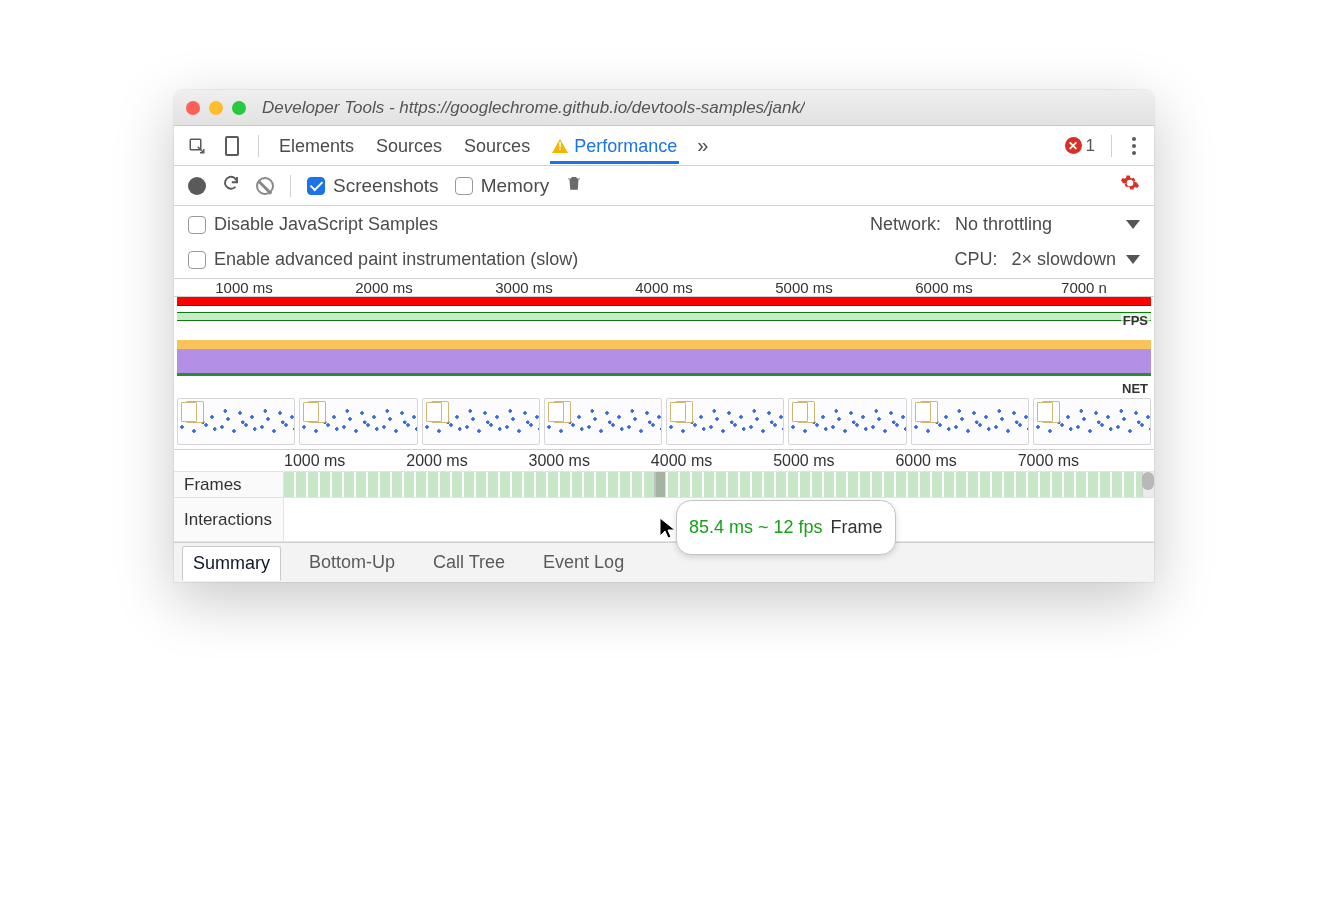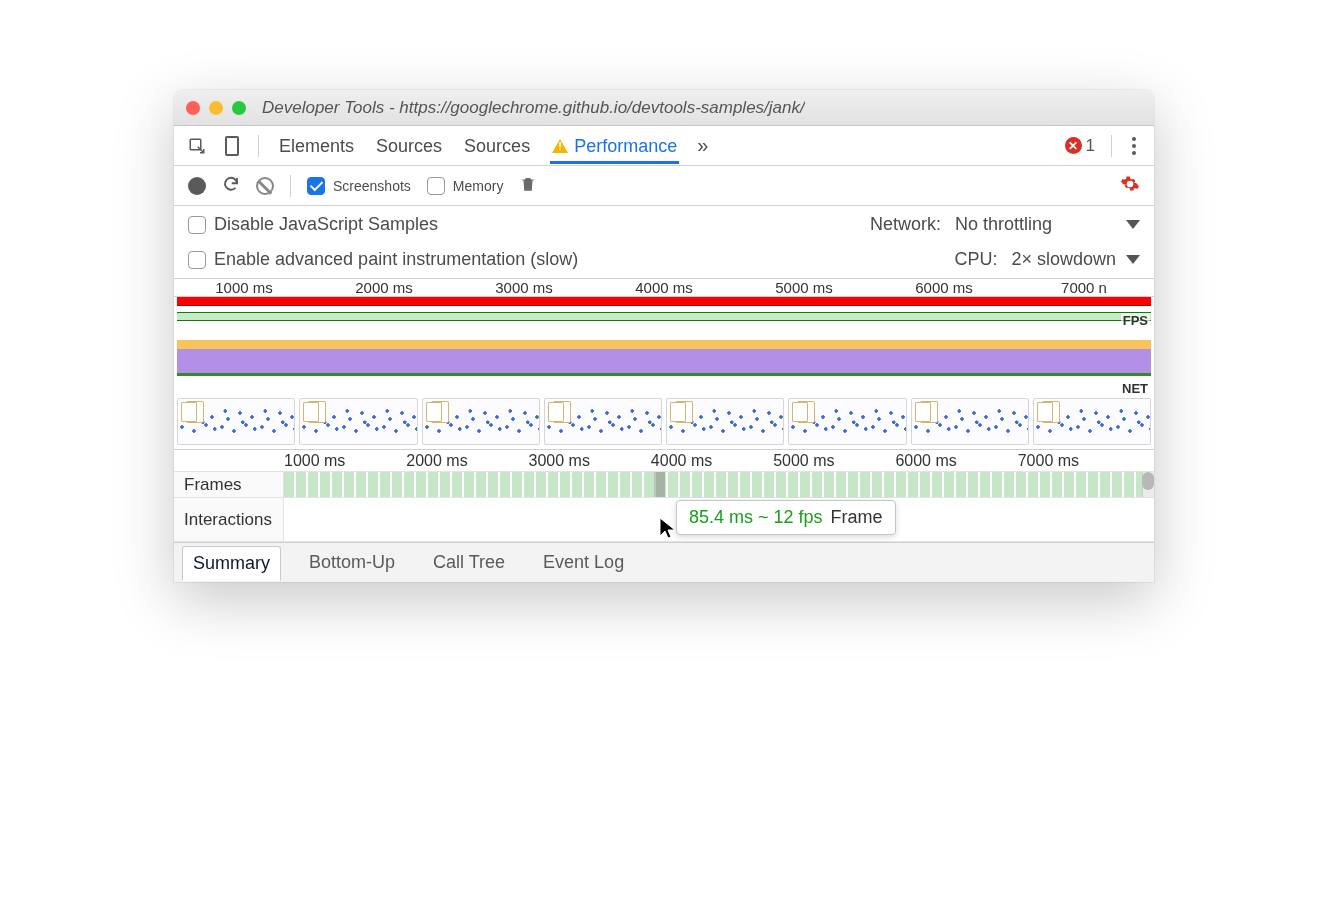--- a/index.html
+++ b/index.html
@@ -57,21 +57,21 @@
   .tabbar .right { margin-left:auto; display:flex; align-items:center; gap:16px; }
   .err-count { display:flex; align-items:center; gap:4px; font-size:17px; color:#555; }
   .err-dot { width:17px; height:17px; border-radius:50%; background:#d93025; color:#fff; font-size:12px; display:flex; align-items:center; justify-content:center; font-weight:bold; }
   .kebab { display:flex; flex-direction:column; gap:3px; padding:4px; }
   .kebab span{ width:4px; height:4px; background:#5a5a5a; border-radius:50%; }
   
   .toolbar {
     height: 40px;
     display:flex; align-items:center; padding:0 14px; gap:16px;
     border-bottom:1px solid #d0d0d0;
-    font-size:14px; color:#4c4c4c;
+    font-size:19px; color:#4c4c4c;
   }
   .rec-dot{ width:18px; height:18px; border-radius:50%; background:#5a5a5a; }
   .reload svg{ width:18px; height:18px; }
   .noentry{ width:18px; height:18px; border:2.5px solid #888; border-radius:50%; position:relative; }
   .noentry::after{ content:""; position:absolute; width:18px; height:2.5px; background:#888; top:7px; left:-2px; transform:rotate(45deg); }
   .vsep{ width:1px; height:22px; background:#d0d0d0; }
   .chk { display:flex; align-items:center; gap:8px; }
   .box { width:18px; height:18px; border-radius:4px; border:1.5px solid #999; background:#fff; display:flex; align-items:center; justify-content:center; }
   .box.checked{ background:#1a73e8; border-color:#1a73e8; }
   .box.checked::after{ content:""; width:5px; height:10px; border:solid #fff; border-width:0 2.5px 2.5px 0; transform:rotate(45deg) translate(-1px,-1px); }
@@ -121,21 +121,21 @@
   .ruler2 .tick{ flex:1; text-align:left; }
   .track{ height:26px; display:flex; align-items:stretch; border-bottom:1px solid #e3e3e3; font-size:17px; position:relative; }
   .track-label{ width:110px; padding-left:10px; display:flex; align-items:center; background:#fafafa; border-right:1px solid #e3e3e3; color:#333; }
   .frames-area{ flex:1; background:repeating-linear-gradient(90deg,#c7e6c7,#c7e6c7 10px,#fff 10px,#fff 12px); }
   .track.inter .body{ flex:1; position:relative; }
   .scrolltrack{ position:absolute; top:0; bottom:0; right:0; width:12px; background:#ececec; border-left:1px solid #d0d0d0; }
   .scrollthumb{ position:absolute; right:0; top:0; width:12px; height:18px; border-radius:6px; background:#b8b8b8; }
   
   .tooltip{
     position:absolute; left:392px; top:2px; background:#fff;
-    border:1px solid #c5c5c5; border-radius:4px; padding:6px 12px;
+    border:1px solid #c5c5c5; border-radius:15px; padding:16px 12px;
     box-shadow:0 2px 6px rgba(0,0,0,0.15); font-size:18px;
     display:flex; gap:8px; align-items:baseline; z-index:5;
   }
   .tooltip .timing{ color:#19a019; font-weight:500; }
   .tooltip .kind{ color:#333; }
   .cursor-arrow{ position:absolute; left:374px; top:18px; z-index:6; }
   .cursor-arrow svg{ width:20px; height:24px; }
   .frame-highlight{ position:absolute; left:370px; top:0; width:11px; height:100%; background:rgba(120,120,120,0.45); }
   
   .bottom-tabs{

